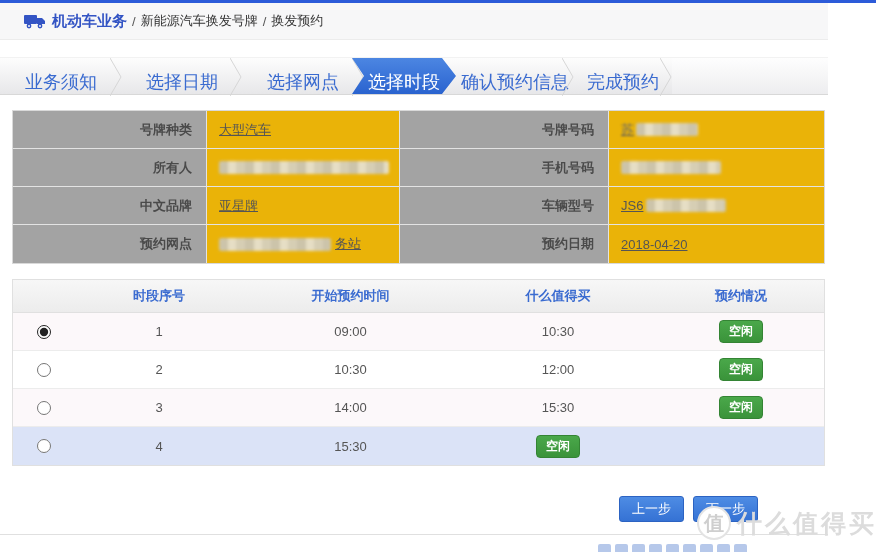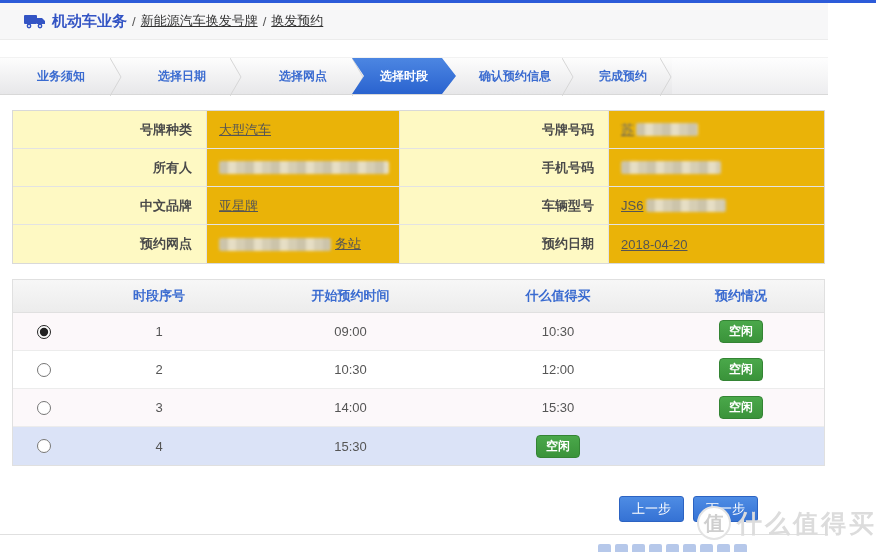--- a/index.html
+++ b/index.html
@@ -10,43 +10,43 @@
   .topbar { width:876px; height:3px; background:#2c5bd9; }
 
   .content { width:828px; position:relative; }
 
   
   .crumb-bar { height:37px; background:#f7f7f8; border-bottom:1px solid #ececec;
                display:flex; align-items:center; padding-left:24px; }
   .truck { width:22px; height:16px; margin-right:6px; flex:0 0 auto; }
   .crumb-section { color:#3354c4; font-size:15px; font-weight:bold; }
   .crumb-sep { color:#555; font-size:13px; margin:0 5px; }
-  .crumb-item { color:#333; font-size:13px;text-decoration:underline; }
+  .crumb-item { color:#333; font-size:13px; }
 
   
   .steps { margin-top:17px; height:38px; display:flex; align-items:stretch;
            background:linear-gradient(180deg,#fdfdfd,#e7e7e9);
            border-top:1px solid #f2f2f2; border-bottom:1px solid #d8d8d8; }
-  .step { position:relative; display:flex; align-items:center; justify-content:center;
-          color:#3a6bd0; font-size:12px; font-weight:bold; cursor:pointer; }
+  .step { position:relative; display:flex; align-items:flex-end; justify-content:center;
+          color:#3a6bd0; font-size:18px; font-weight:normal; cursor:pointer; }
   .step .sep { position:absolute; right:0; top:0; }
   .step.s0 { width:122px; } .step.s1 { width:122px; } .step.s2 { width:120px; }
   .step.s4 { width:118px; } .step.s5 { width:98px; }
   .step.active { width:104px; margin-left:-12px; z-index:2;
           background:linear-gradient(180deg,#4c86e2,#2a63cf); color:#fff;
           clip-path:polygon(0 0, calc(100% - 14px) 0, 100% 50%, calc(100% - 14px) 100%, 0 100%, 12px 50%); }
   .step-filler { flex:1; background:linear-gradient(180deg,#fefefe,#ededef); }
 
   
   .info-table { margin:15px auto 0 12px; width:813px; border:1px solid #d9d9d9;
                 display:grid; grid-template-columns:194px 193px 209px 1fr; }
   .ic { height:38px; display:flex; align-items:center; font-size:13px;
         border-bottom:1px solid #e3e3e3; color:#555; }
   .info-table .ic:nth-last-child(-n+4){ border-bottom:none; }
-  .ic.label { background:#fef9c3; justify-content:flex-end; padding-right:14px;
+  .ic.label { background:#a3a3a3; justify-content:flex-end; padding-right:14px;
               font-weight:bold; color:#4a4a4a; border-right:1px solid #e3e3e3; }
   .ic.value { background:#eab308; padding-left:12px;text-decoration:underline; }
   .ic.value.vl { border-right:1px solid #e3e3e3; }
   .redact { display:inline-block; height:13px; border-radius:2px; vertical-align:middle;
             background:repeating-linear-gradient(90deg,#c7c7c7 0 9px,#e6e6e6 9px 17px,#d3d3d3 17px 26px);
             filter:blur(1.6px); opacity:.85; margin:0 4px 0 0; }
   .blurtext { filter:blur(1.3px); color:#6a6a6a; margin-right:2px; }
 
   
   .slot-table { margin:15px 0 0 12px; width:813px; border:1px solid #e0e0e0; }

